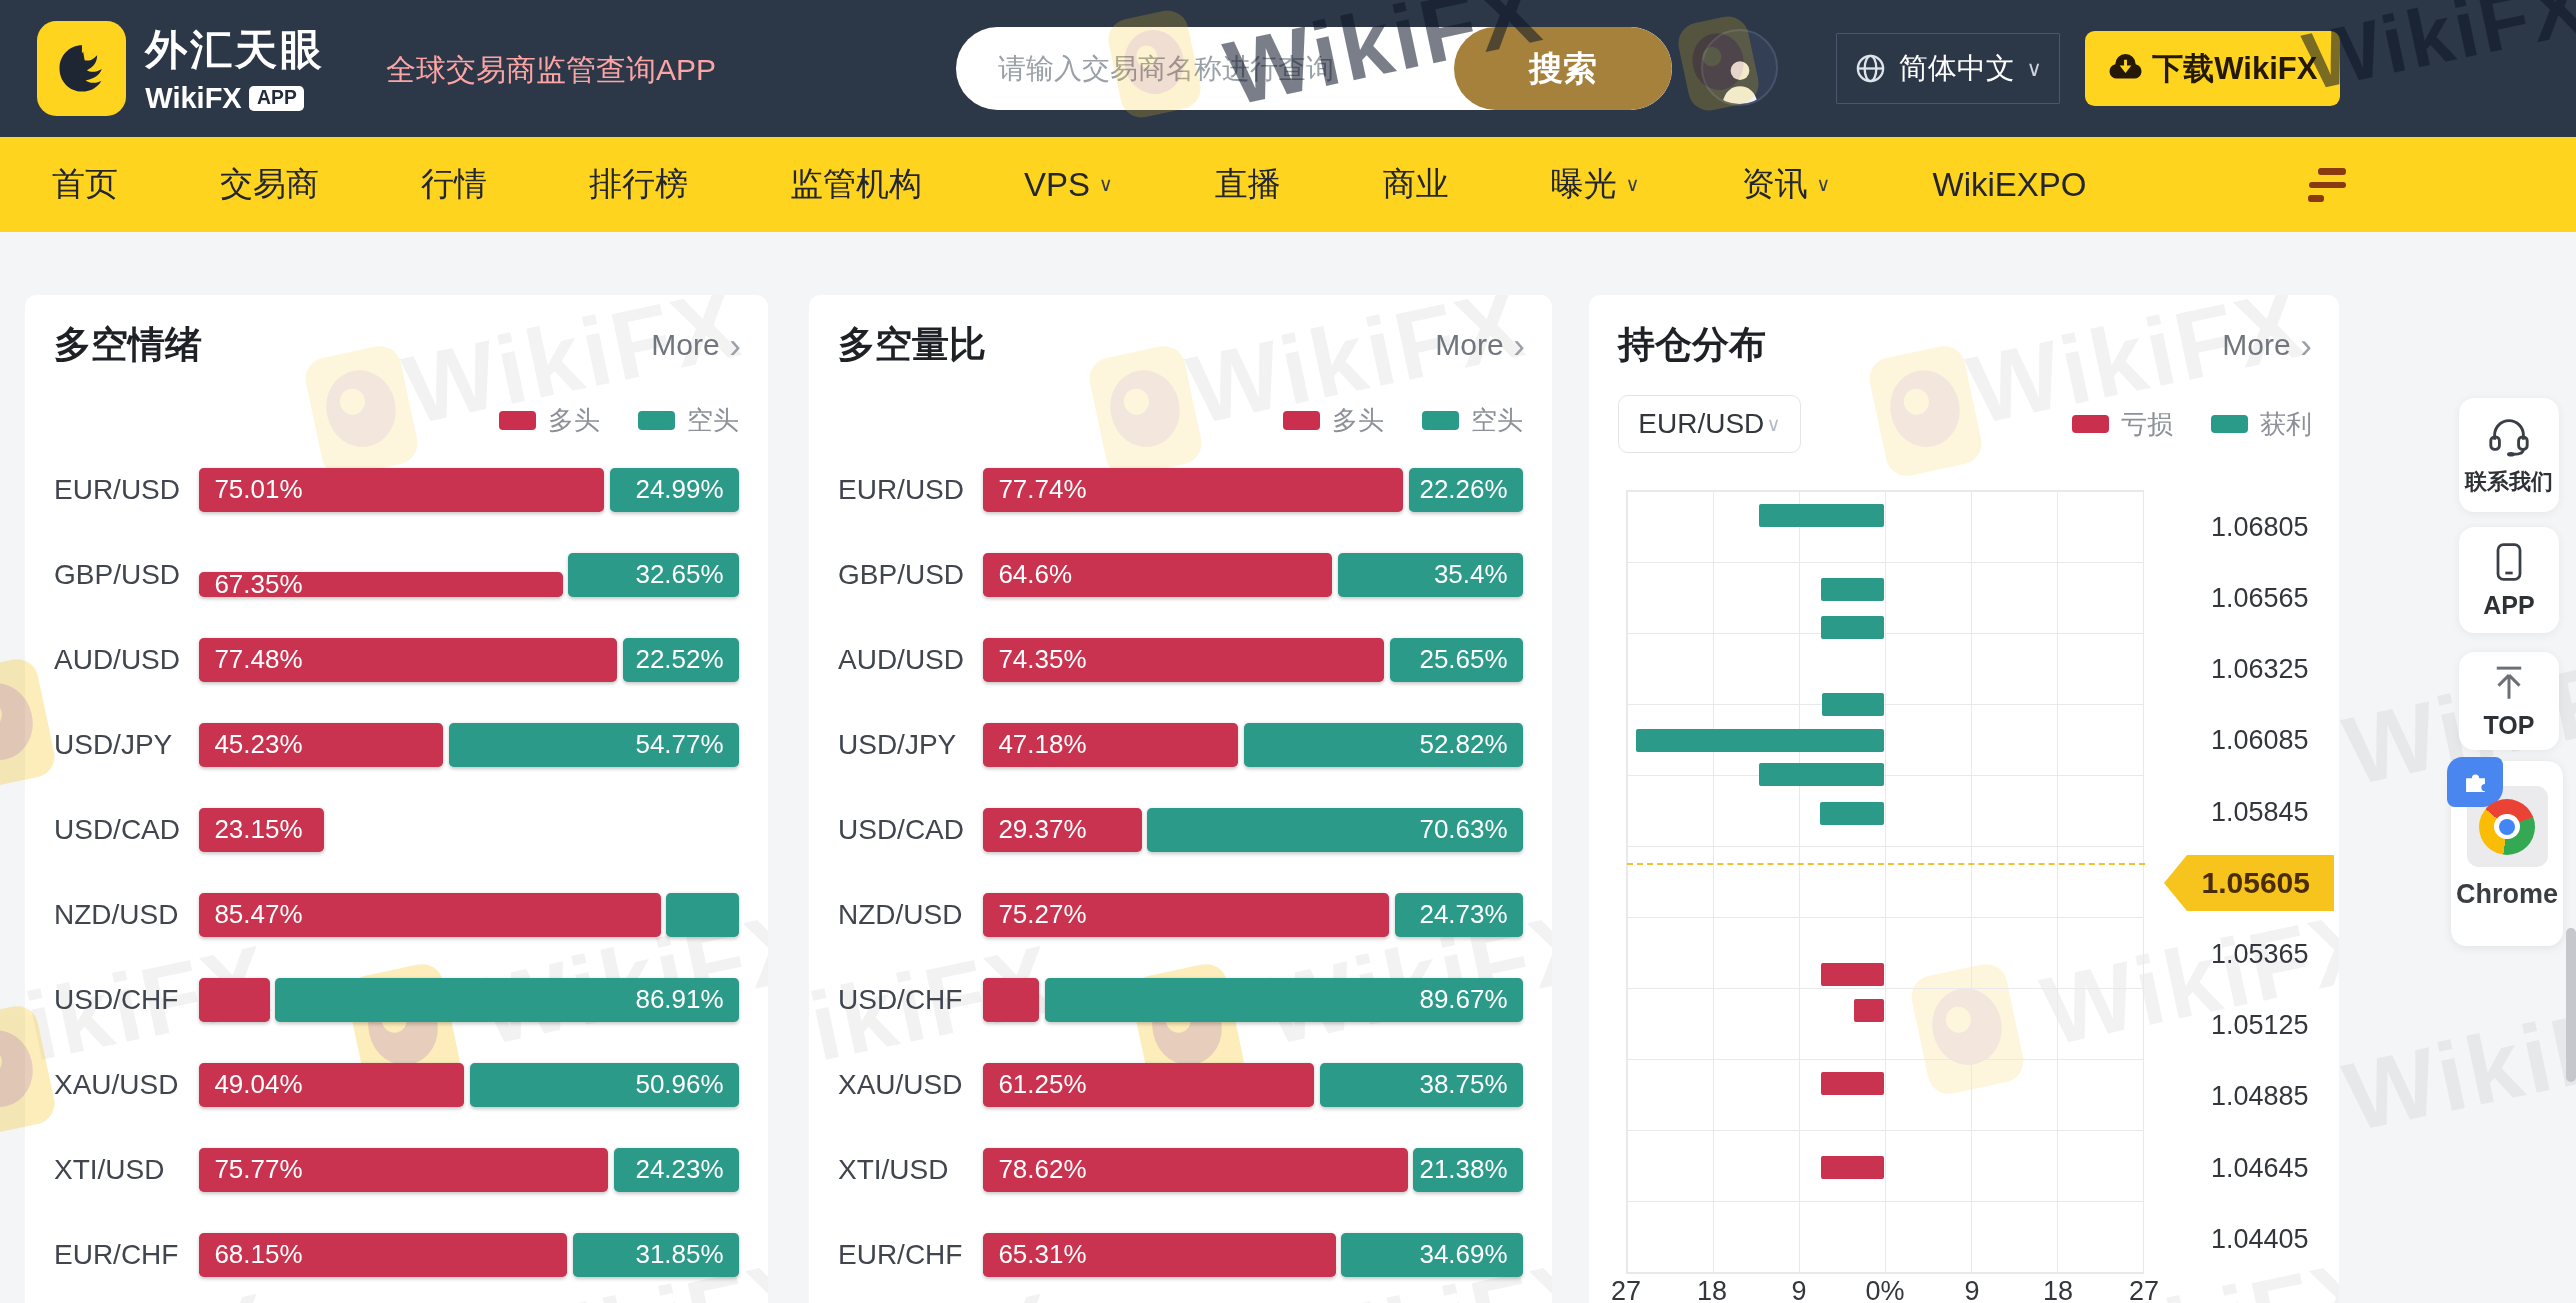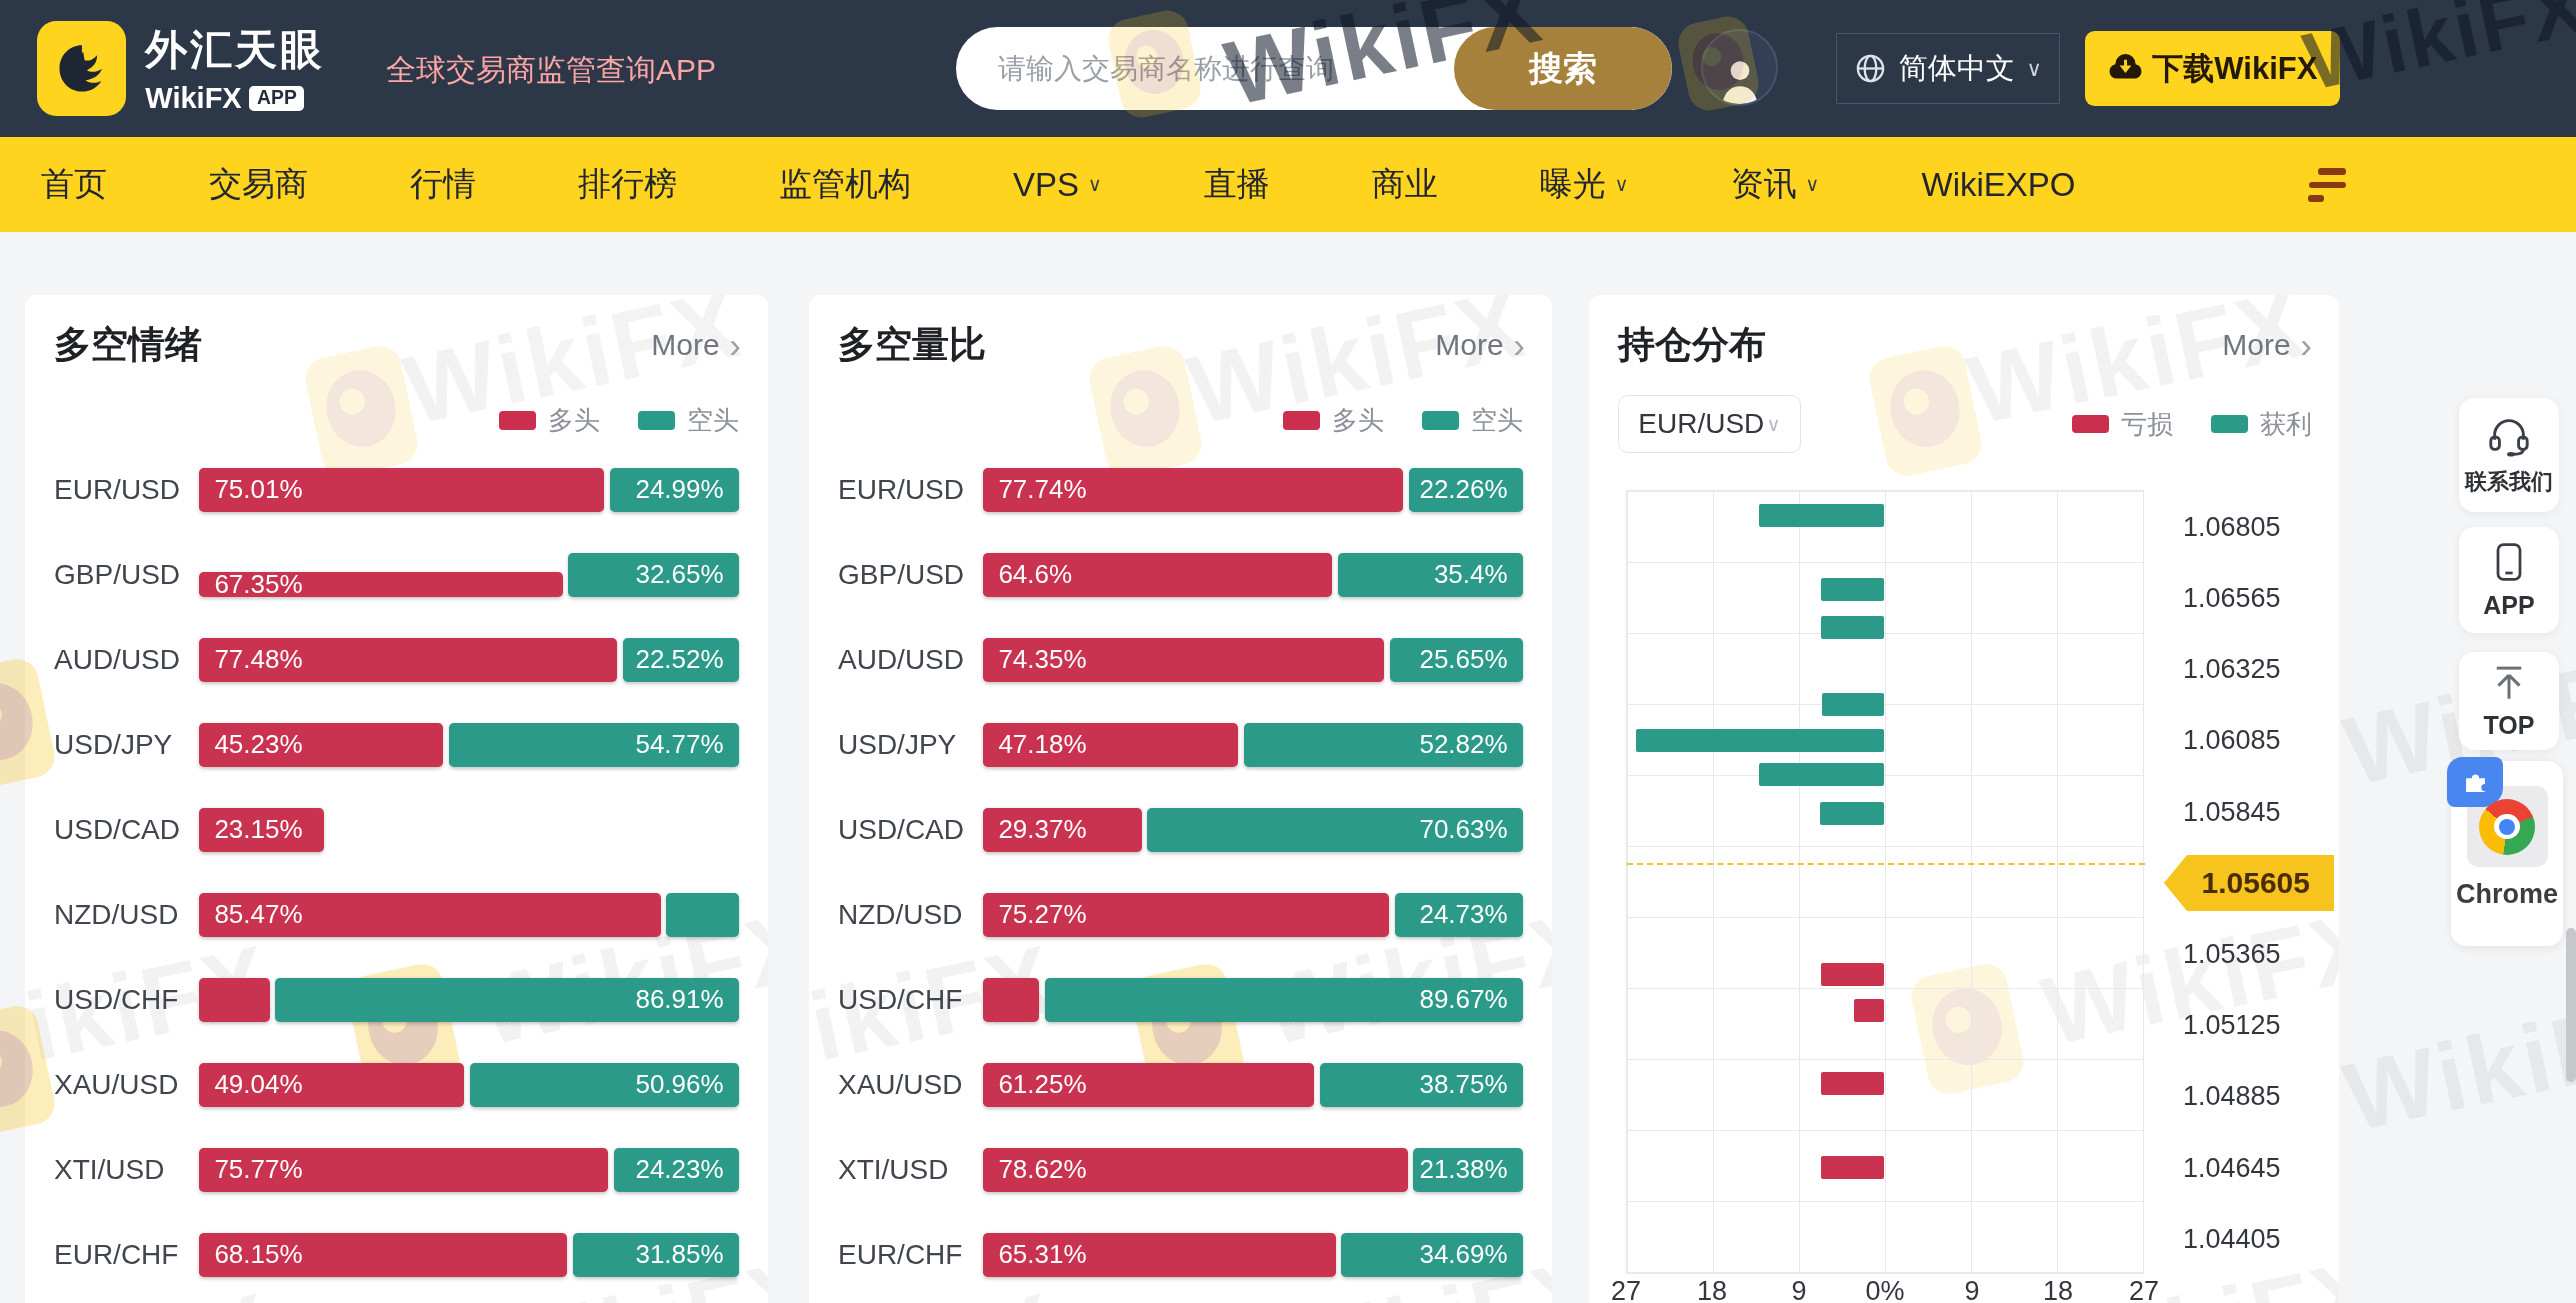--- a/index.html
+++ b/index.html
@@ -19,21 +19,21 @@
   .search-pill { position:absolute; left:956px; top:27px; width:716px; height:83px; background:#fff; border-radius:42px; display:flex; align-items:center; overflow:hidden; }
   .search-pill input { flex:1; border:none; outline:none; font-size:28px; color:#333; padding-left:42px; background:transparent; font-family:inherit; }
   .search-pill input::placeholder { color:#9aa0a8; }
   .search-btn { width:218px; height:83px; border:none; border-radius:42px; background:#a5813c; color:#fff; font-size:34px; font-weight:bold; cursor:pointer; font-family:inherit; }
   .avatar { position:absolute; left:1701px; top:29px; width:77px; height:77px; border-radius:50%; background:#333f55; border:2.9px solid #47536b; display:flex; align-items:flex-end; justify-content:center; overflow:hidden; }
   .lang-box { position:absolute; left:1836px; top:33px; width:224px; height:71px; border:1.9px solid #4b566d; border-radius:1px; display:flex; align-items:center; justify-content:center; gap:11.6px; color:#fff; font-size:29px; cursor:pointer; }
   .lang-caret { color:#cdd2dc; font-size:21px; }
   .dl-btn { position:absolute; left:2085px; top:31px; width:255px; height:75px; background:#ffd41f; border:none; border-radius:9.7px; display:flex; align-items:center; justify-content:center; gap:9.7px; color:#241806; font-size:31px; font-weight:bold; cursor:pointer; font-family:inherit; }
 
   
-  .nav { position:absolute; left:0; top:137px; width:2576px; height:95px; background:#ffd41f; display:flex; align-items:center; padding-left:41px; gap:102px; z-index:2; }
+  .nav { position:absolute; left:0; top:137px; width:2576px; height:95px; background:#ffd41f; display:flex; align-items:center; padding-left:52px; gap:102px; z-index:2; }
   .nav-item { display:flex; align-items:center; gap:8.7px; font-size:33px; color:#23262e; cursor:pointer; white-space:nowrap; }
   .nav-caret { font-size:19.3px; color:#3a3d45; }
   .nav-burger { position:absolute; left:2305px; top:168px; width:41px; display:flex; flex-direction:column; gap:6.8px; align-items:flex-end; cursor:pointer; z-index:3; }
   .nav-burger i { display:block; height:6.8px; border-radius:2.9px; background:#8a3a10; }
   .nav-burger i:nth-child(1){ width:28px; }
   .nav-burger i:nth-child(2){ width:37px; }
   .nav-burger i:nth-child(3){ width:16.4px; align-self:flex-start; margin-left:2.9px; }
 
   
   .panel { position:absolute; top:295px; bottom:0; background:#fff; border-radius:11.6px 11.6px 0 0; overflow:hidden; z-index:1; }
@@ -60,21 +60,21 @@
   .controls { position:absolute; top:100px; left:29px; right:27px; display:flex; justify-content:space-between; align-items:center; z-index:2; }
   .dropdown { width:183px; height:58px; border:1.9px solid #e3e4e8; border-radius:9.7px; display:flex; align-items:center; justify-content:space-between; padding:0 19.3px; font-size:28px; color:#33363d; cursor:pointer; background:#fff; }
   .dd-caret { color:#b6bcc6; font-size:19.3px; }
   .plot { position:absolute; left:37px; top:195px; width:518px; height:784px; border:1px solid #e8e9ed;
           background-image:linear-gradient(#e8e9ed 1px,transparent 1px),linear-gradient(90deg,#e8e9ed 1px,transparent 1px);
           background-size:86px 71px; overflow:visible; z-index:1; }
   .dash-line { position:absolute; left:0; width:518px; top:372px; border-top:2.9px dashed #eec32d; }
   .pos-bar { position:absolute; right:259px; height:23px; border-radius:1.9px; }
   .pb-g { background:#2b9a89; }
   .pb-r { background:#c9334f; }
-  .price-label { position:absolute; left:556px; width:193px; font-size:27px; color:#33363d; transform:translateY(-50%); }
+  .price-label { position:absolute; left:584px; width:193px; font-size:27px; color:#33363d; transform:translateY(-50%); }
   .price-tag { position:absolute; left:537px; width:170px; height:56px; transform:translateY(-50%); background:#f6c41c;
                clip-path:polygon(23px 0,100% 0,100% 100%,23px 100%,0 50%);
                color:#4a2c07; font-weight:bold; font-size:30px; display:flex; align-items:center; justify-content:center; padding-left:13.5px; }
   .axis { position:absolute; left:37px; top:981px; width:518px; height:31px; z-index:1; }
   .x-lab { position:absolute; transform:translateX(-50%); font-size:27px; color:#33363d; }
 
   
   .rail-card { position:absolute; left:2459px; width:100px; background:#fff; border-radius:15.4px;
                box-shadow:0 1.9px 9.7px rgba(0,0,0,.06); display:flex; flex-direction:column; align-items:center;
                justify-content:center; gap:7.7px; cursor:pointer; z-index:3; }

